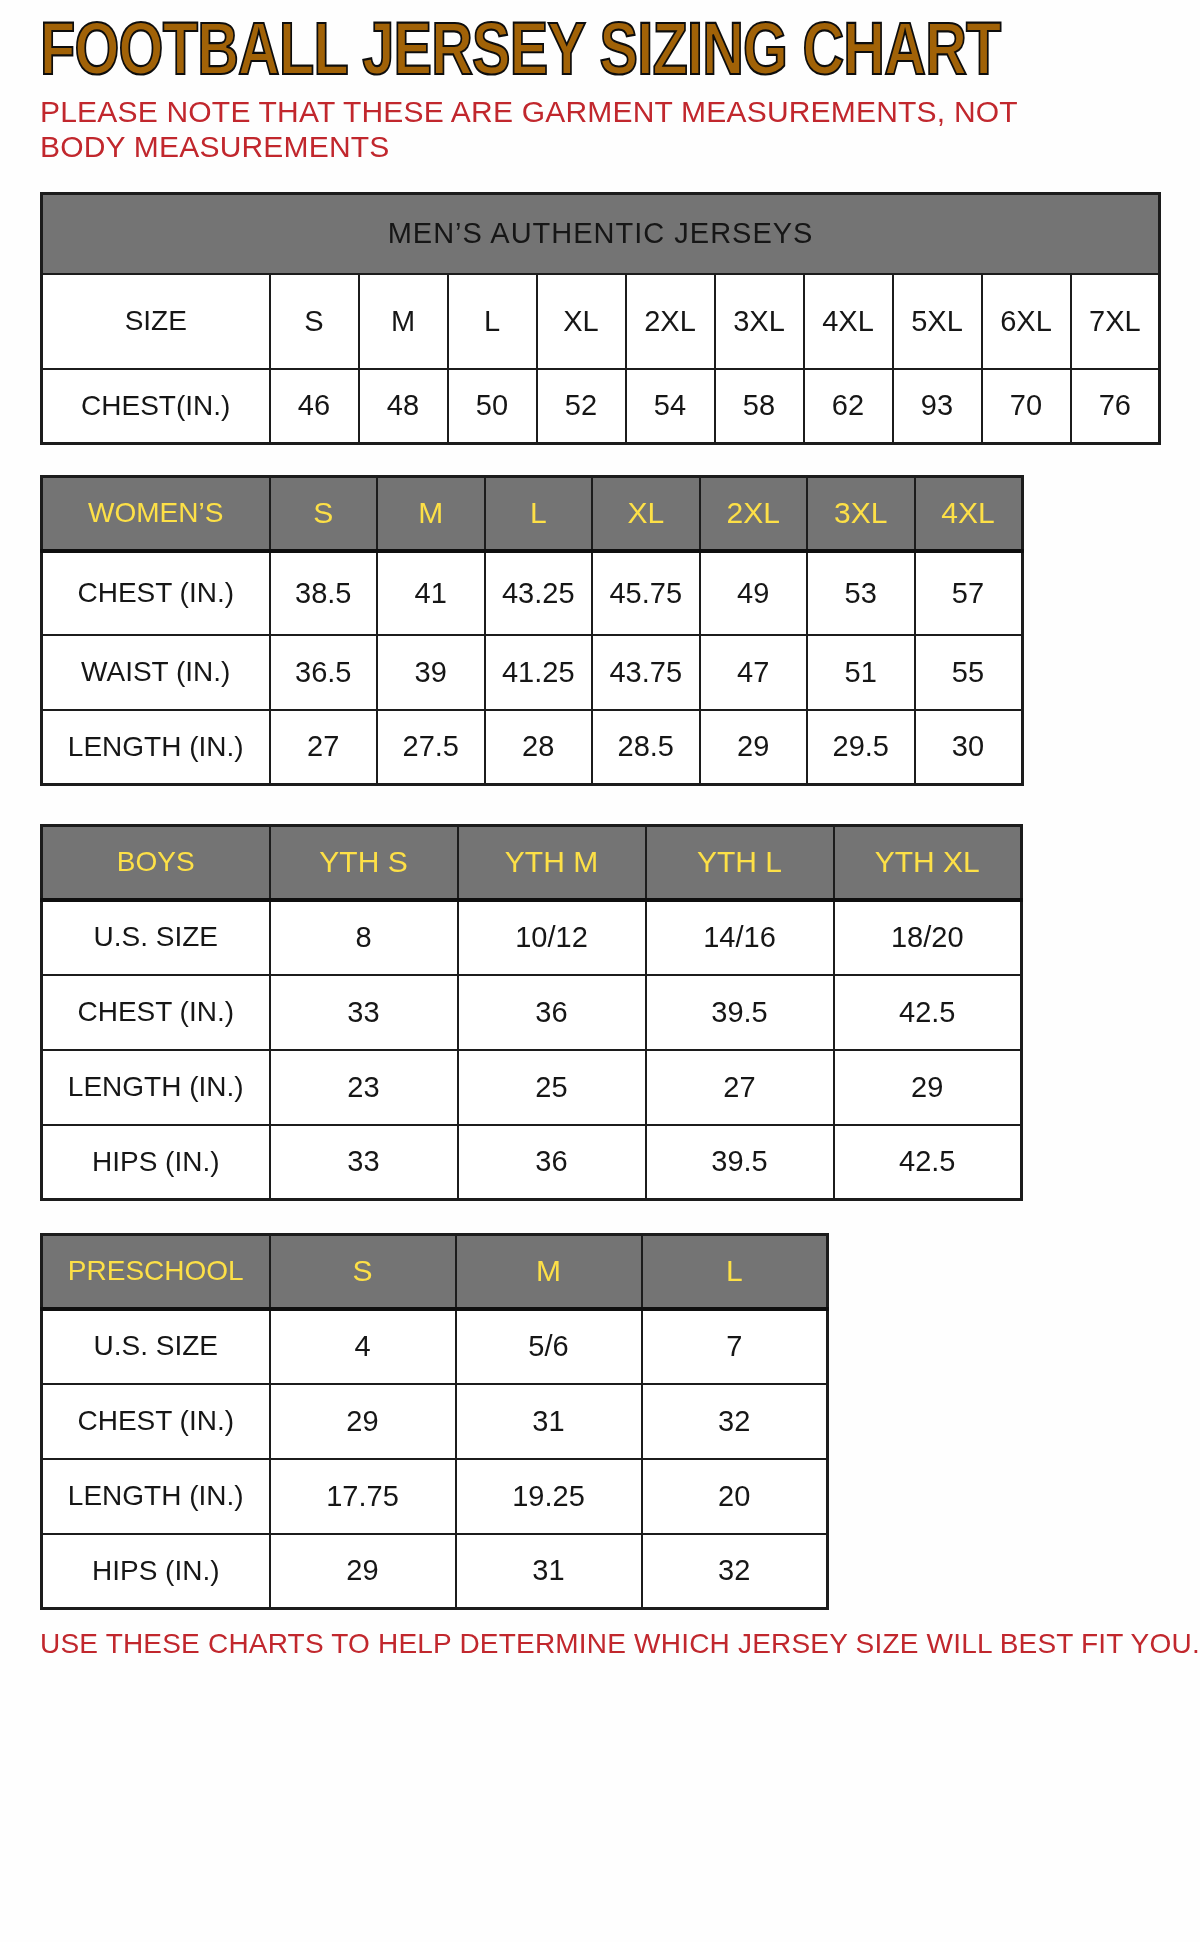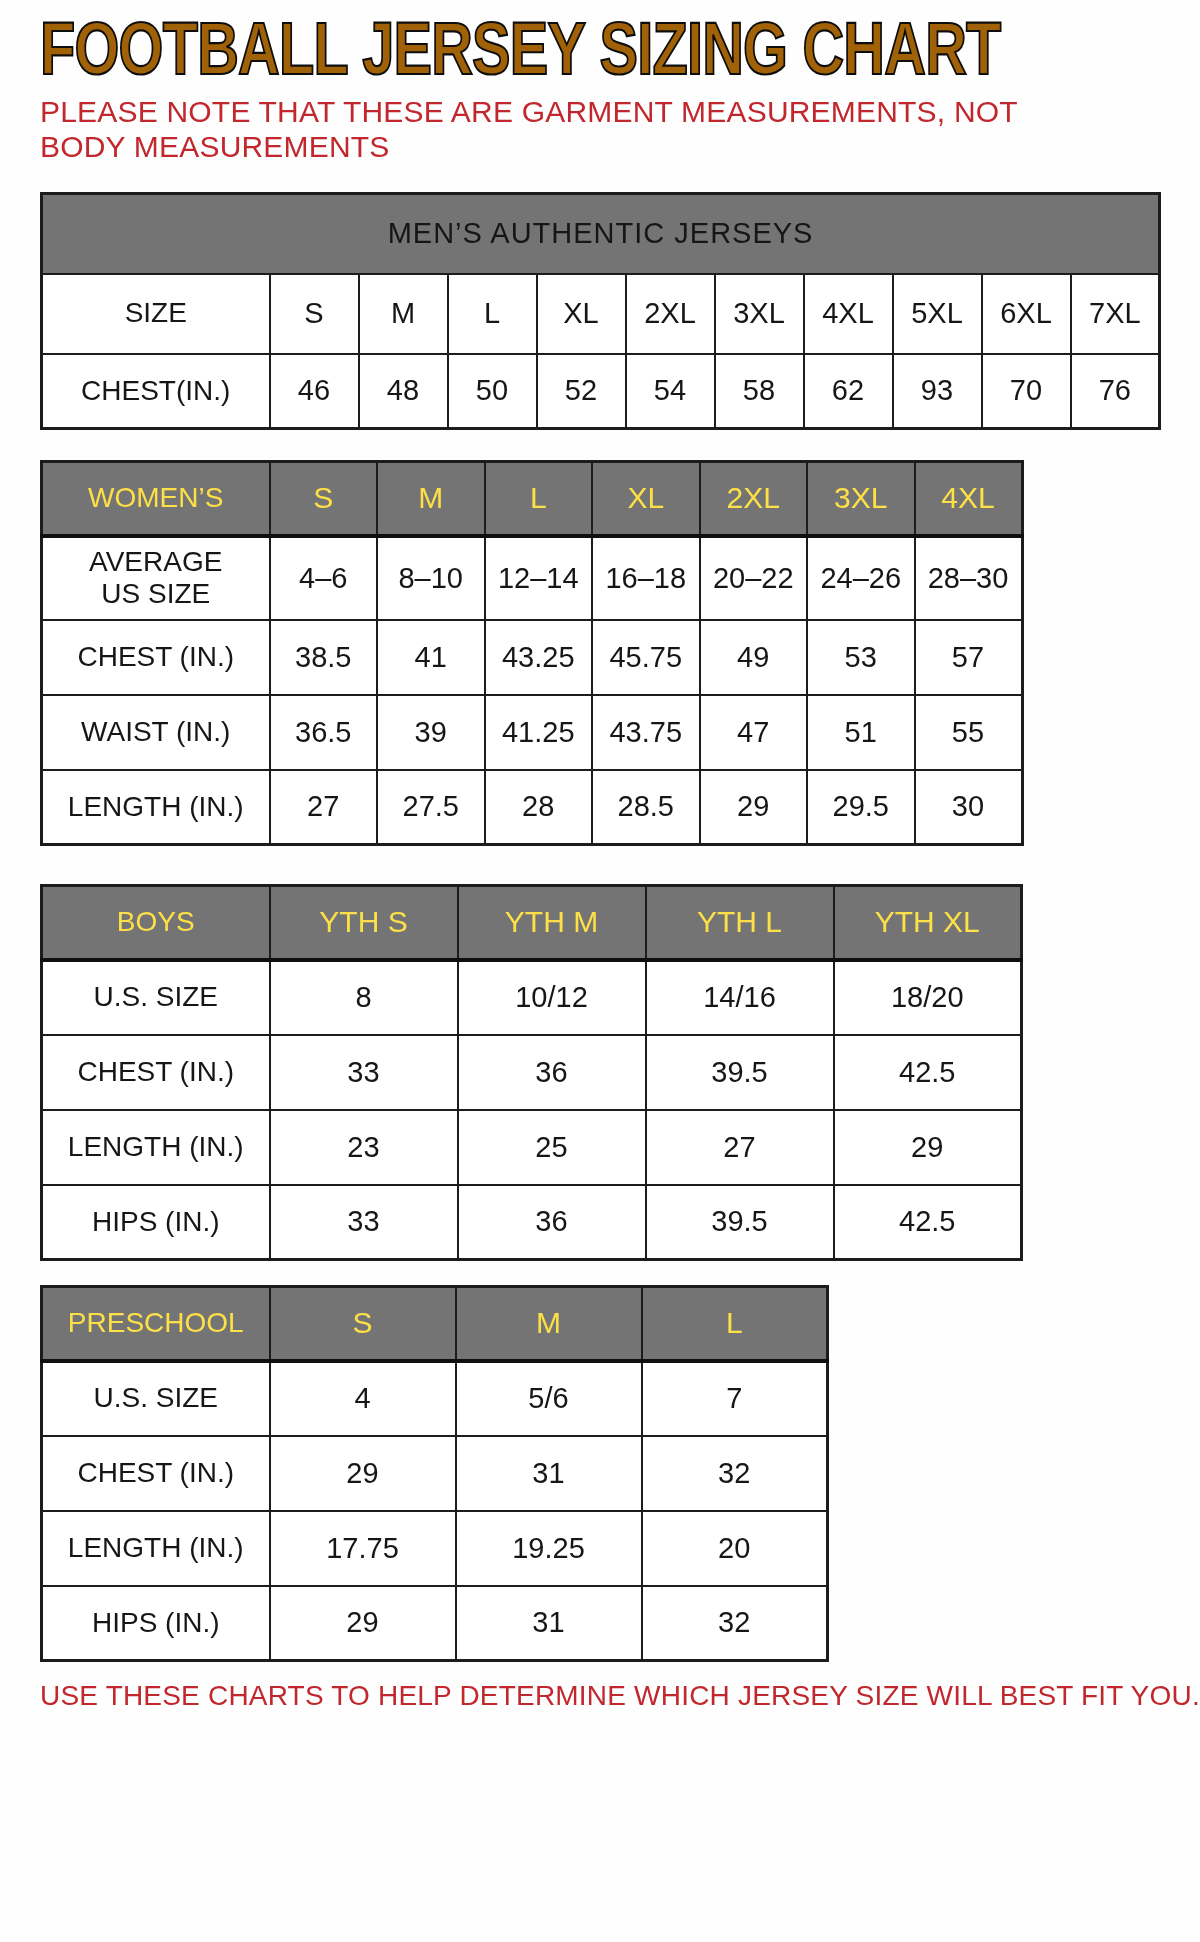--- a/index.html
+++ b/index.html
@@ -54,25 +54,25 @@
     background:var(--gray);color:#fde047;
     border-bottom:4px solid #0f0f0f;
     height:74px;font-size:30px;
   }
   .banner-cell{
     background:var(--gray);color:#ffffff;
     height:80px;font-size:34px;letter-spacing:1px;
   }
   .mens{width:1118px;margin-top:28px;}
   .mens tbody td{height:79px;}
-  .mens tbody tr:first-child td{height:80px;}
+  .mens tbody tr:first-child td{height:95px;}
   .womens{width:981px;margin-top:30px;}
   .womens tbody tr:first-child td{height:84px;}
   .boys{width:981px;margin-top:38px;}
-  .preschool{width:788px;margin-top:24px;padding-left:27px;}
+  .preschool{width:788px;margin-top:32px;padding-left:27px;}
   .tbl tbody td{height:75px;}
   col.c-label{width:228px;}
   col.c-mens{width:89px;}
   col.c-womens{width:107.5px;}
   col.c-boys{width:188px;}
   col.c-pre{width:186px;}
   p.footer{
     margin:18px 0 0 40px;
     font-size:28px;line-height:32px;
     color:var(--red);
@@ -156,31 +156,20 @@
           <td class="value-cell">M</td>
           <td class="value-cell">L</td>
           <td class="value-cell">XL</td>
           <td class="value-cell">2XL</td>
           <td class="value-cell">3XL</td>
           <td class="value-cell">4XL</td>
         </tr>
       </thead>
     <tbody>
         <tr>
-          <td class="label-cell">AVERAGE
-US SIZE</td>
-          <td class="value-cell">4–6</td>
-          <td class="value-cell">8–10</td>
-          <td class="value-cell">12–14</td>
-          <td class="value-cell">16–18</td>
-          <td class="value-cell">20–22</td>
-          <td class="value-cell">24–26</td>
-          <td class="value-cell">28–30</td>
-        </tr>
-        <tr>
           <td class="label-cell">CHEST (IN.)</td>
           <td class="value-cell">38.5</td>
           <td class="value-cell">41</td>
           <td class="value-cell">43.25</td>
           <td class="value-cell">45.75</td>
           <td class="value-cell">49</td>
           <td class="value-cell">53</td>
           <td class="value-cell">57</td>
         </tr>
         <tr>

